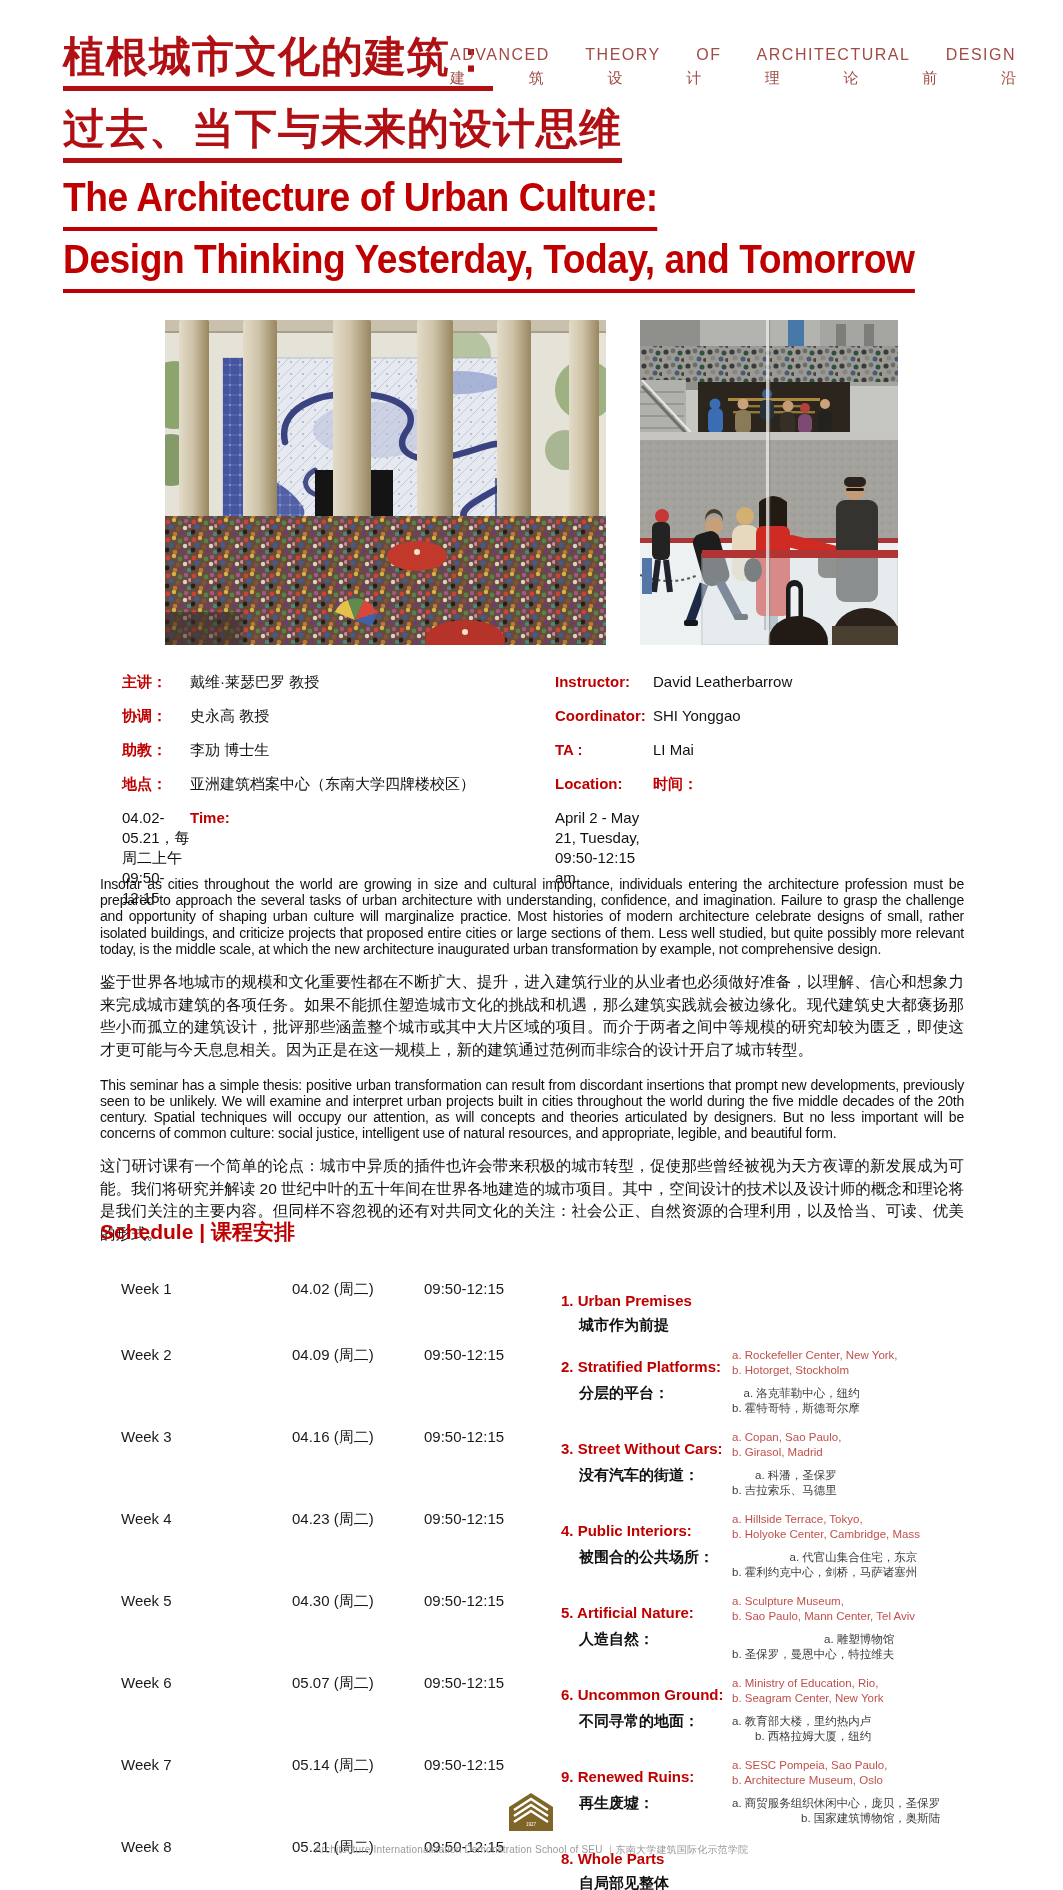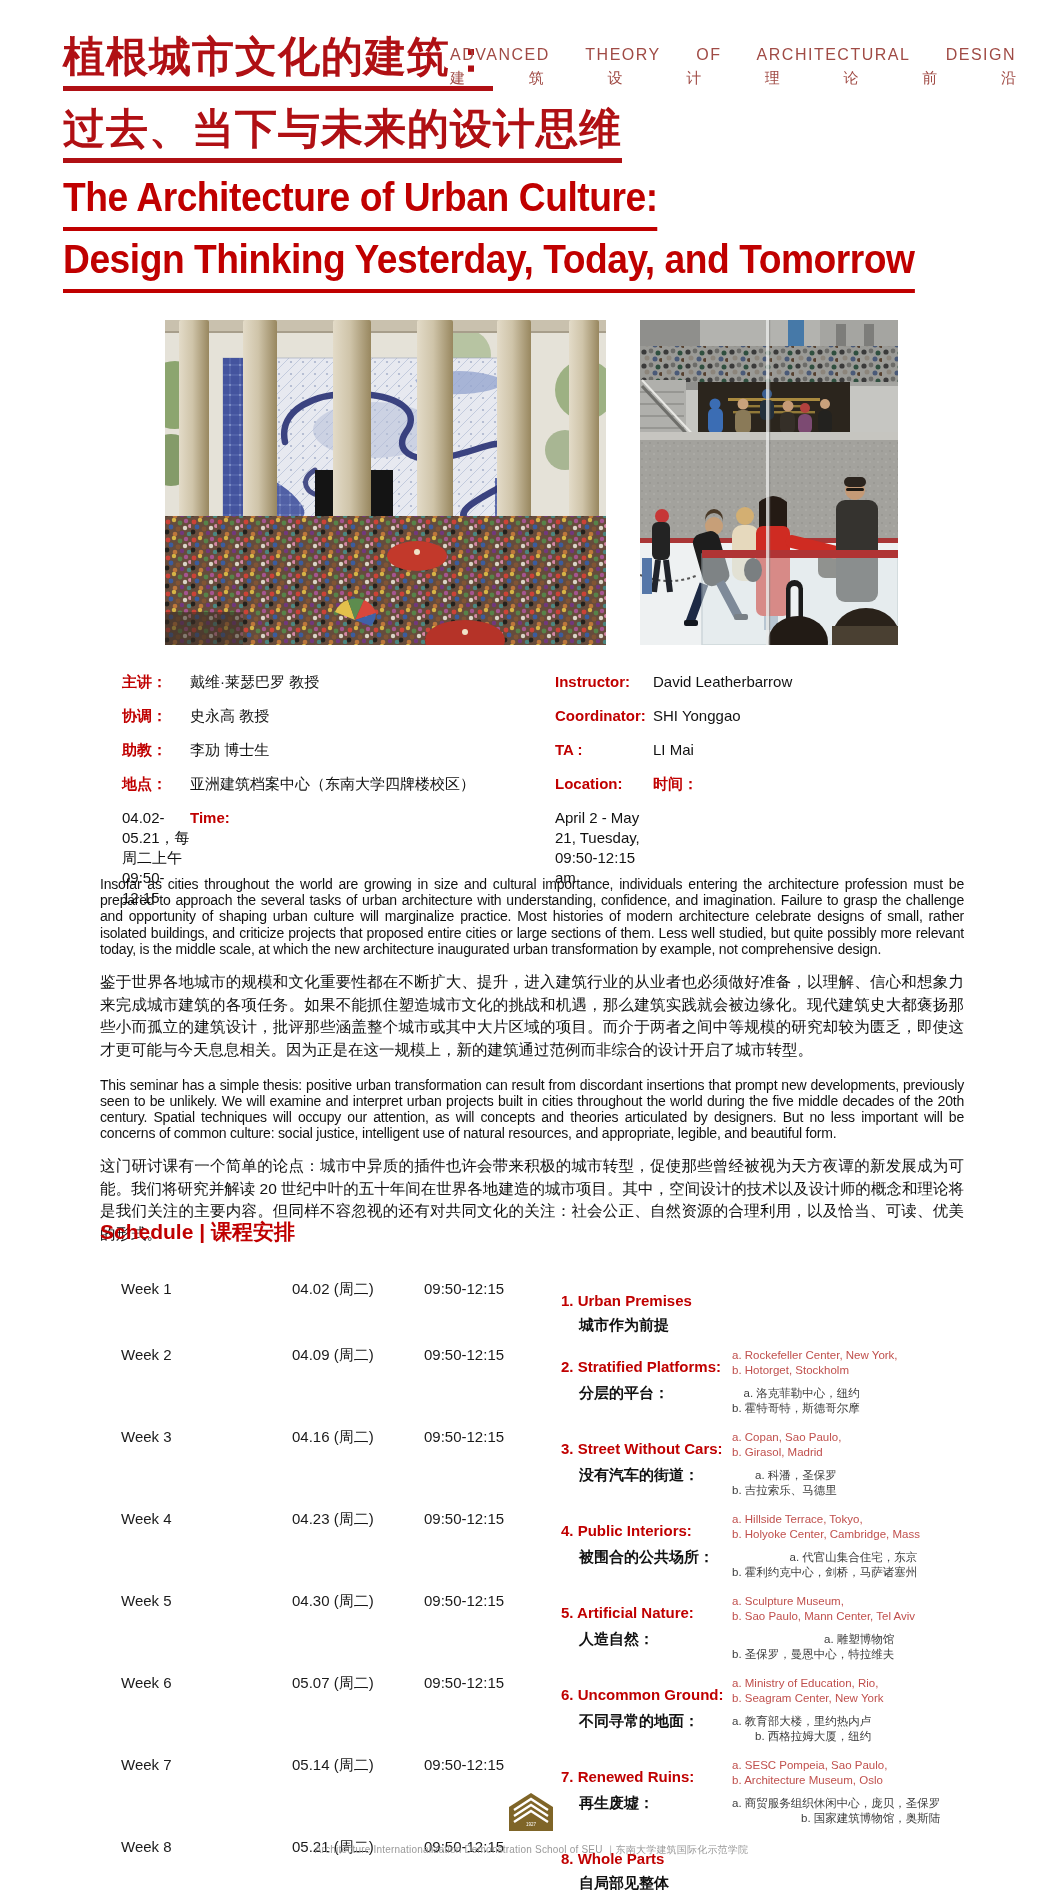--- a/index.html
+++ b/index.html
@@ -400,21 +400,21 @@
             </div>
           </div>
         </div>
       </div>
       <div class="srow">
         <div class="c-week">Week 7</div>
         <div class="c-date">05.14 (周二)</div>
         <div class="c-time">09:50-12:15</div>
         <div class="c-content">
           <div class="grp">
-            <div class="topic topic-en">7. Renewed Ruins:</div>
+            <div class="topic topic-en">9. Renewed Ruins:</div>
             <div class="subs subs-en">
               <div>a. SESC Pompeia, Sao Paulo,</div>
               <div>b. Architecture Museum, Oslo</div>
             </div>
           </div>
           <div class="grp grp-cn">
             <div class="topic topic-cn">再生废墟：</div>
             <div class="subs subs-cn">
               <div>a. 商贸服务组织休闲中心，庞贝，圣保罗</div>
               <div>b. 国家建筑博物馆，奥斯陆</div>

